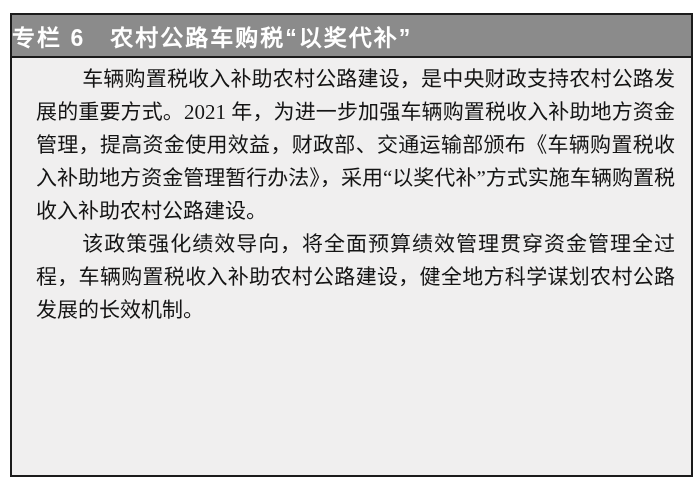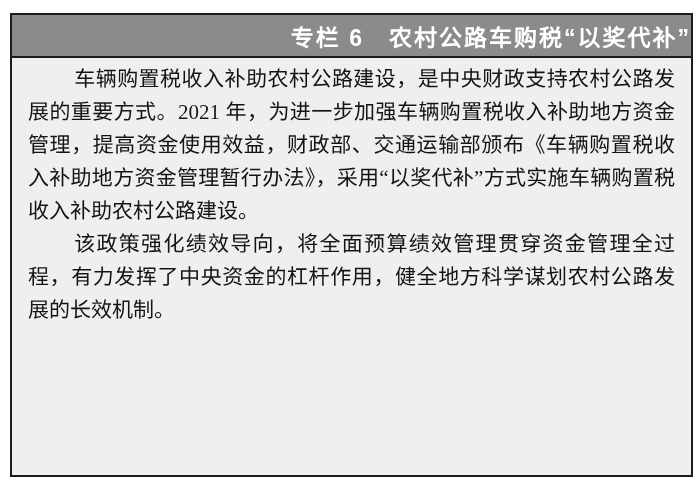--- a/index.html
+++ b/index.html
@@ -24,35 +24,35 @@
     border: 2px solid #1b1b1b;
     background: #f0efef;
   }
   .panel-header {
     box-sizing: border-box;
     height: 43px;
     border-bottom: 2px solid #1b1b1b;
     background: #8b8b8b;
     display: flex;
     align-items: center;
-    justify-content: flex-end;
+    justify-content: flex-start;
   }
   .panel-title {
     margin: 0;
     font-family: "Liberation Sans", "DejaVu Sans", sans-serif;
     font-weight: bold;
     font-size: 23px;
     letter-spacing: 2px;
     color: #ffffff;
     white-space: nowrap;
   }
   .panel-body {
     box-sizing: border-box;
     height: 417px;
-    padding: 5px 16px 0 16px;
+    padding: 5px 16px 0 24px;
     font-family: "Liberation Serif", "DejaVu Serif", serif;
     font-size: 21px;
     line-height: 33px;
     color: #141414;
     text-align: justify;
     text-justify: inter-ideograph;
     overflow: hidden;
   }
   .panel-body p {
     margin: 0;
@@ -62,16 +62,16 @@
 </head>
 <body>
 
 <div class="page">
   <section class="panel">
     <header class="panel-header">
       <h1 class="panel-title">专栏 6　农村公路车购税“以奖代补”</h1>
     </header>
     <div class="panel-body">
       <p>车辆购置税收入补助农村公路建设，是中央财政支持农村公路发展的重要方式。2021 年，为进一步加强车辆购置税收入补助地方资金管理，提高资金使用效益，财政部、交通运输部颁布《车辆购置税收入补助地方资金管理暂行办法》，采用“以奖代补”方式实施车辆购置税收入补助农村公路建设。</p>
-      <p>该政策强化绩效导向，将全面预算绩效管理贯穿资金管理全过程，有力发挥了中央资金的杠杆作用，健全地方科学谋划农村公路发展的长效机制。</p>
+      <p>该政策强化绩效导向，将全面预算绩效管理贯穿资金管理全过程，车辆购置税收入补助农村公路建设，健全地方科学谋划农村公路发展的长效机制。</p>
     </div>
   </section>
 </div>
 
 </body></html>

